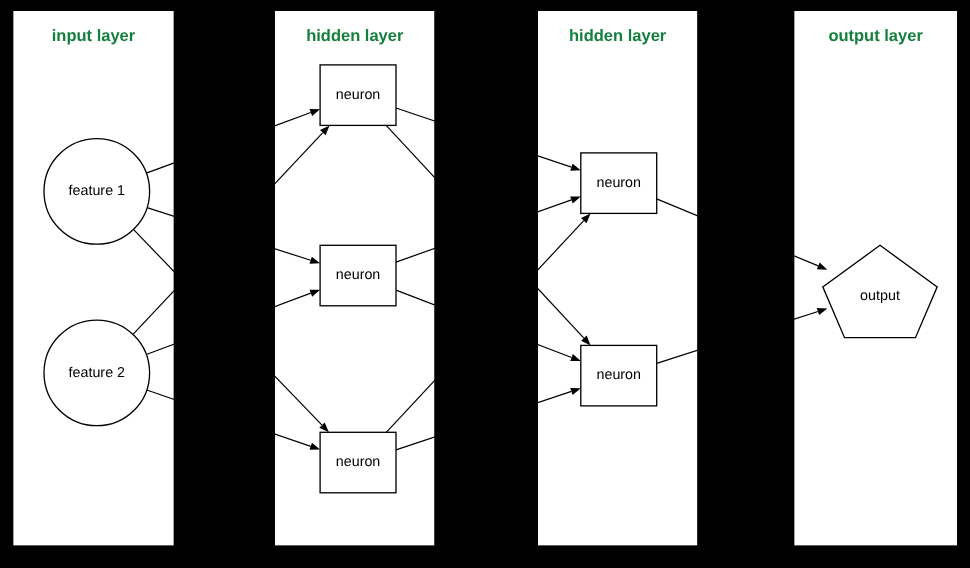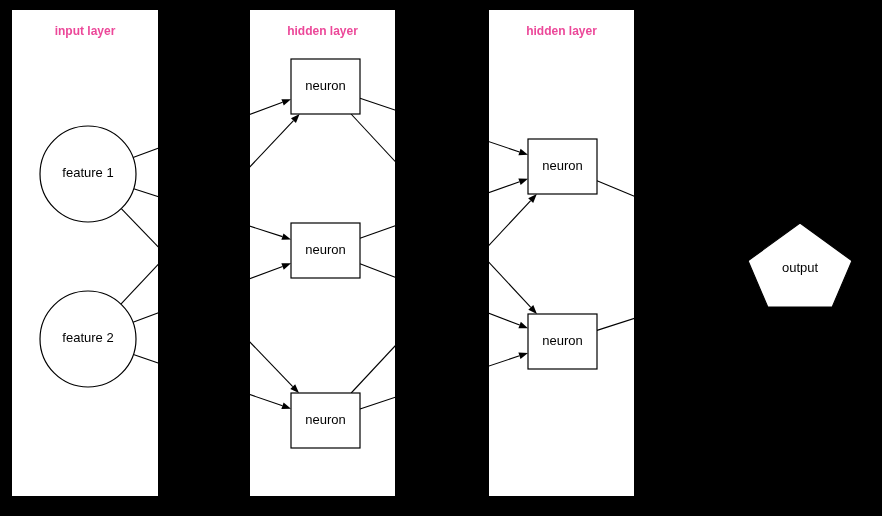--- a/index.html
+++ b/index.html
@@ -23,23 +23,23 @@
     position: absolute;
     background: #ffffff;
     border: 0;
   }
   .panel-title {
     position: absolute;
     left: 0;
     right: 0;
     top: 14px;
     text-align: center;
-    font-size: 12px;
+    font-size: 15px;
     font-weight: bold;
-    color: #ec4899;
+    color: #15803d;
     font-family: "Liberation Sans", sans-serif;
     white-space: nowrap;
   }
   svg.edges {
     position: absolute;
     left: 0;
     top: 0;
     width: 882px;
     height: 516px;
     pointer-events: none;
@@ -75,20 +75,23 @@
 <div id="canvas">
 
   <div class="panel" id="panel-input" style="left: 12px; top: 10px; width: 146px; height: 486px;">
     <div class="panel-title">input layer</div>
   </div>
   <div class="panel" id="panel-hidden-1" style="left: 250px; top: 10px; width: 145px; height: 486px;">
     <div class="panel-title">hidden layer</div>
   </div>
   <div class="panel" id="panel-hidden-2" style="left: 489px; top: 10px; width: 145px; height: 486px;">
     <div class="panel-title">hidden layer</div>
+  </div>
+  <div class="panel" id="panel-output" style="left: 722px; top: 10px; width: 148px; height: 486px;">
+    <div class="panel-title">output layer</div>
   </div>
 
   <svg class="edges" id="edge-layer" viewBox="0 0 882 516" xmlns="http://www.w3.org/2000/svg">
       <line x1="133.04" y1="157.41" x2="282.55" y2="102.32" class="edge" stroke="#000000"></line>
       <polygon points="291.00,99.21 283.73,105.51 281.38,99.13" fill="#000000"></polygon>
       <line x1="133.69" y1="188.72" x2="282.43" y2="236.63" class="edge" stroke="#000000"></line>
       <polygon points="291.00,239.39 281.39,239.86 283.48,233.39" fill="#000000"></polygon>
       <line x1="121.30" y1="208.57" x2="292.76" y2="386.52" class="edge" stroke="#000000"></line>
       <polygon points="299.00,393.00 290.31,388.88 295.21,384.16" fill="#000000"></polygon>
       <line x1="120.89" y1="304.04" x2="293.47" y2="120.56" class="edge" stroke="#000000"></line>

